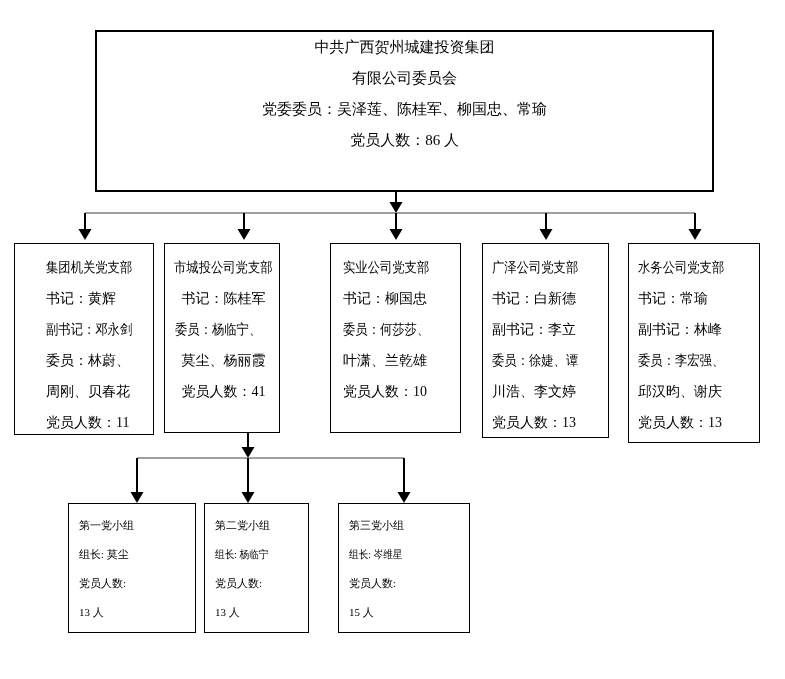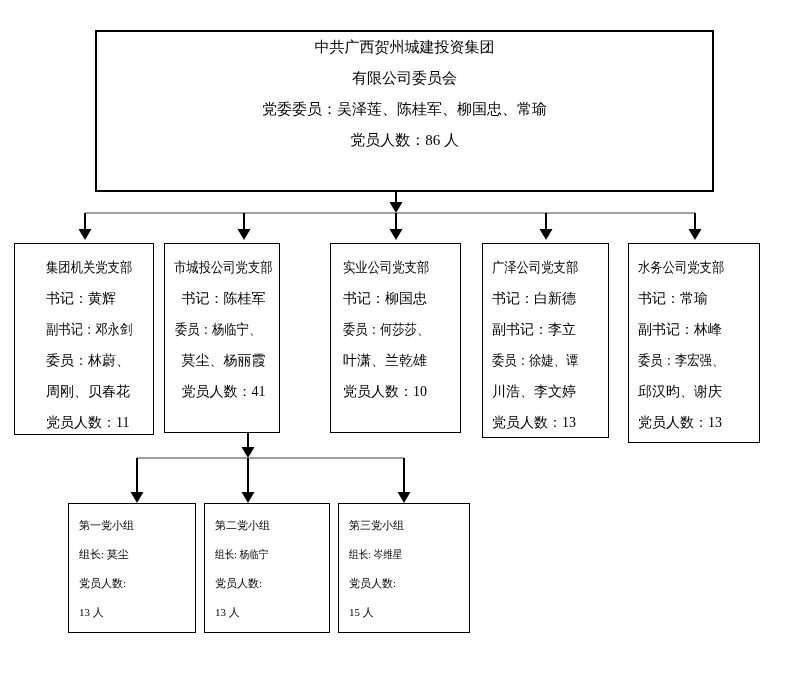--- a/index.html
+++ b/index.html
@@ -35,21 +35,21 @@
   .branch-2{left:330px;width:131px;height:190px;padding-left:12px;}
   .branch-3{left:482px;width:127px;height:195px;}
   .branch-4{left:628px;width:132px;height:200px;}
   .group{
     top:503px;height:130px;
     font-size:11px;line-height:29px;
     padding:7px 4px 0 10px;
     border-width:1.5px;
   }
   .group-0{left:68px;width:128px;}
-  .group-1{left:204px;width:126px;}
+  .group-1{left:204px;width:105px;}
   .group-2{left:338px;width:132px;}
   .fit{
     display:inline-block;
     transform:scaleX(0.88);
     transform-origin:0 50%;
     white-space:nowrap;
   }
   .line{white-space:nowrap;}
 </style>
 </head>

